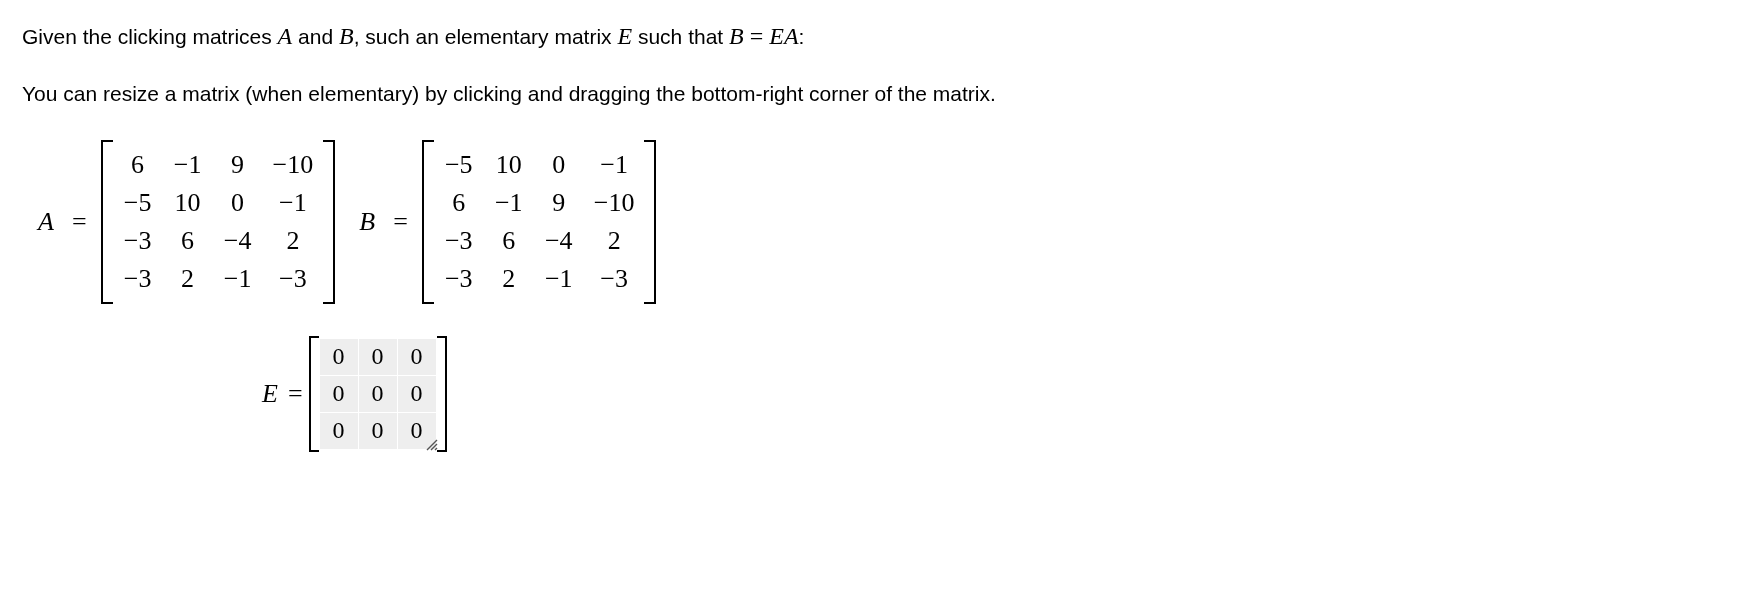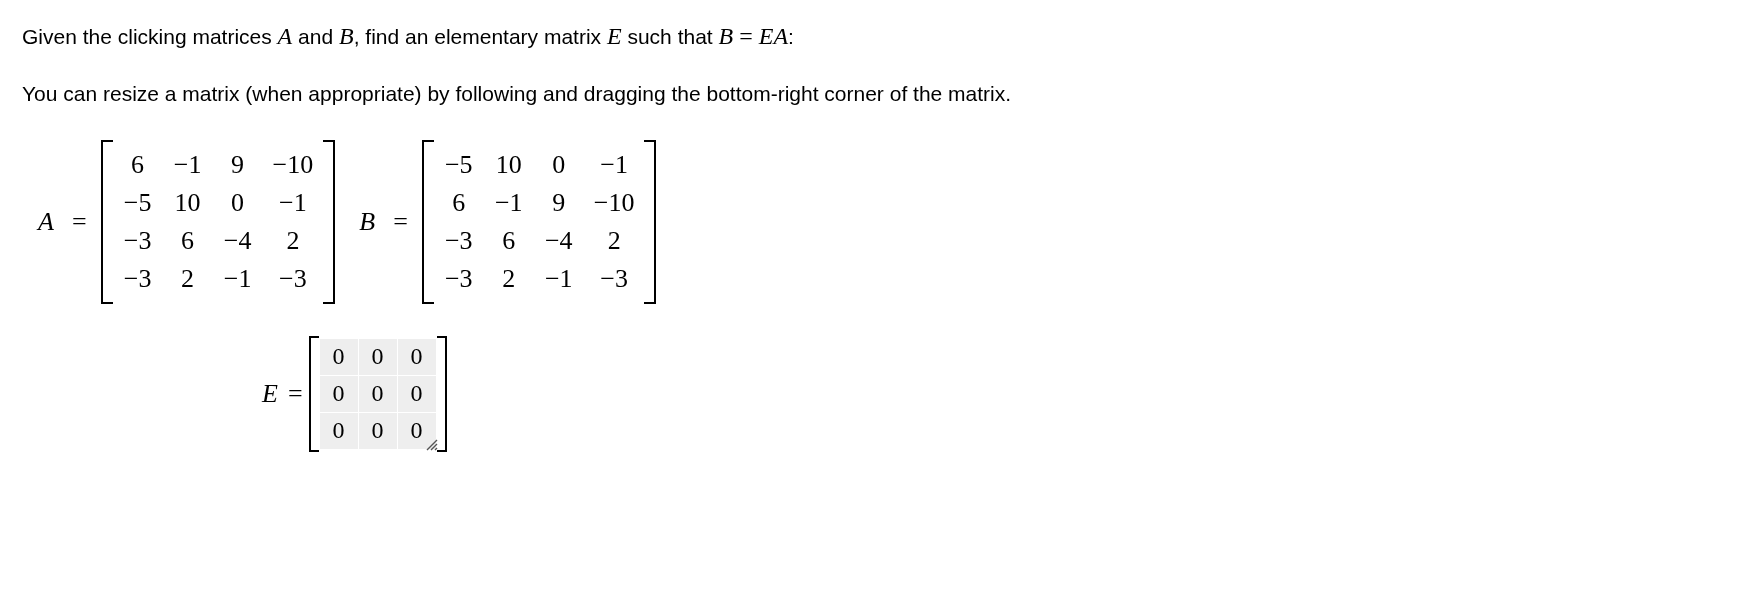--- a/index.html
+++ b/index.html
@@ -128,24 +128,24 @@
     cursor: nwse-resize;
   }
   .resize-handle svg {
     display: block;
   }
 </style>
 </head>
 <body>
 
 <div class="prompt-line">
-  <span>Given the clicking matrices </span><span class="math-var">A</span><span> and </span><span class="math-var">B</span><span>, find an elementary matrix </span><span class="math-var">E</span><span> such that </span><span class="math-var">B</span><span class="math-var" style="font-style:normal"> = </span><span class="math-var">EA</span><span>:</span>
+  <span>Given the clicking matrices </span><span class="math-var">A</span><span> and </span><span class="math-var">B</span><span>, such an elementary matrix </span><span class="math-var">E</span><span> such that </span><span class="math-var">B</span><span class="math-var" style="font-style:normal"> = </span><span class="math-var">EA</span><span>:</span>
 </div>
 
-<div class="prompt-line">You can resize a matrix (when appropriate) by following and dragging the bottom-right corner of the matrix.</div>
+<div class="prompt-line">You can resize a matrix (when elementary) by clicking and dragging the bottom-right corner of the matrix.</div>
 
 <div class="matrices-row">
   <div class="matrix-eq">
     <span class="matrix-label">A</span>
     <span class="eqsign">=</span>
     <div class="matrix">
       <table>
         <tbody>
             <tr>
               <td>6</td>

